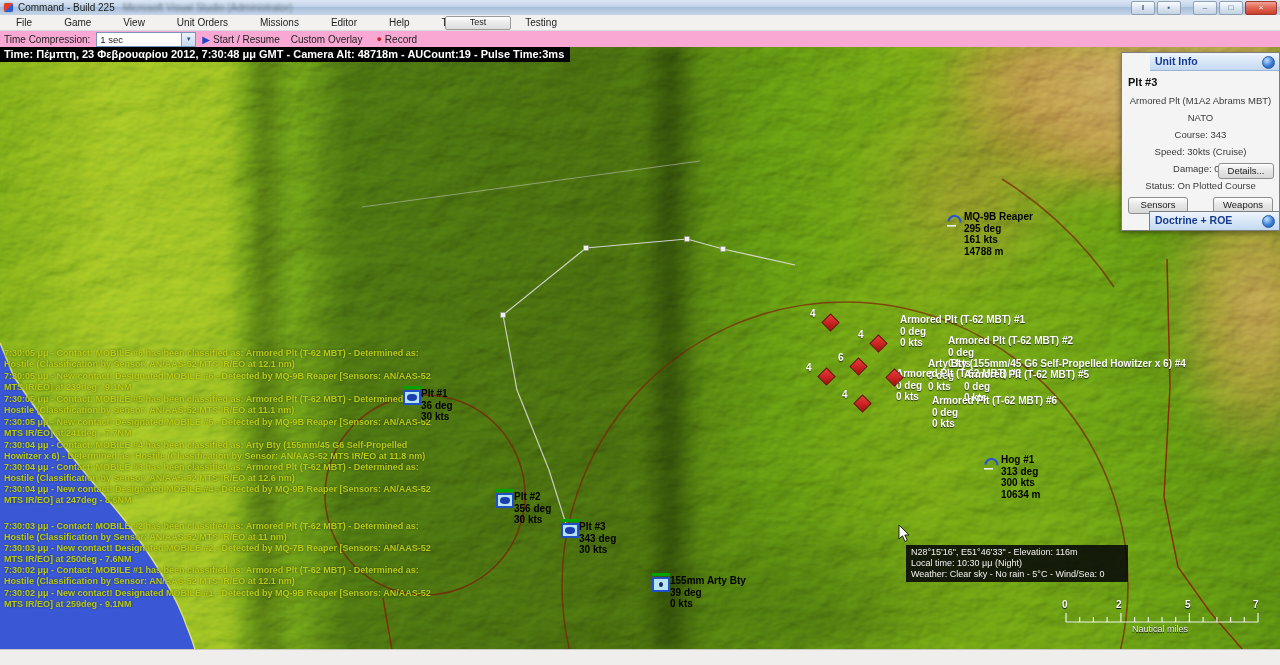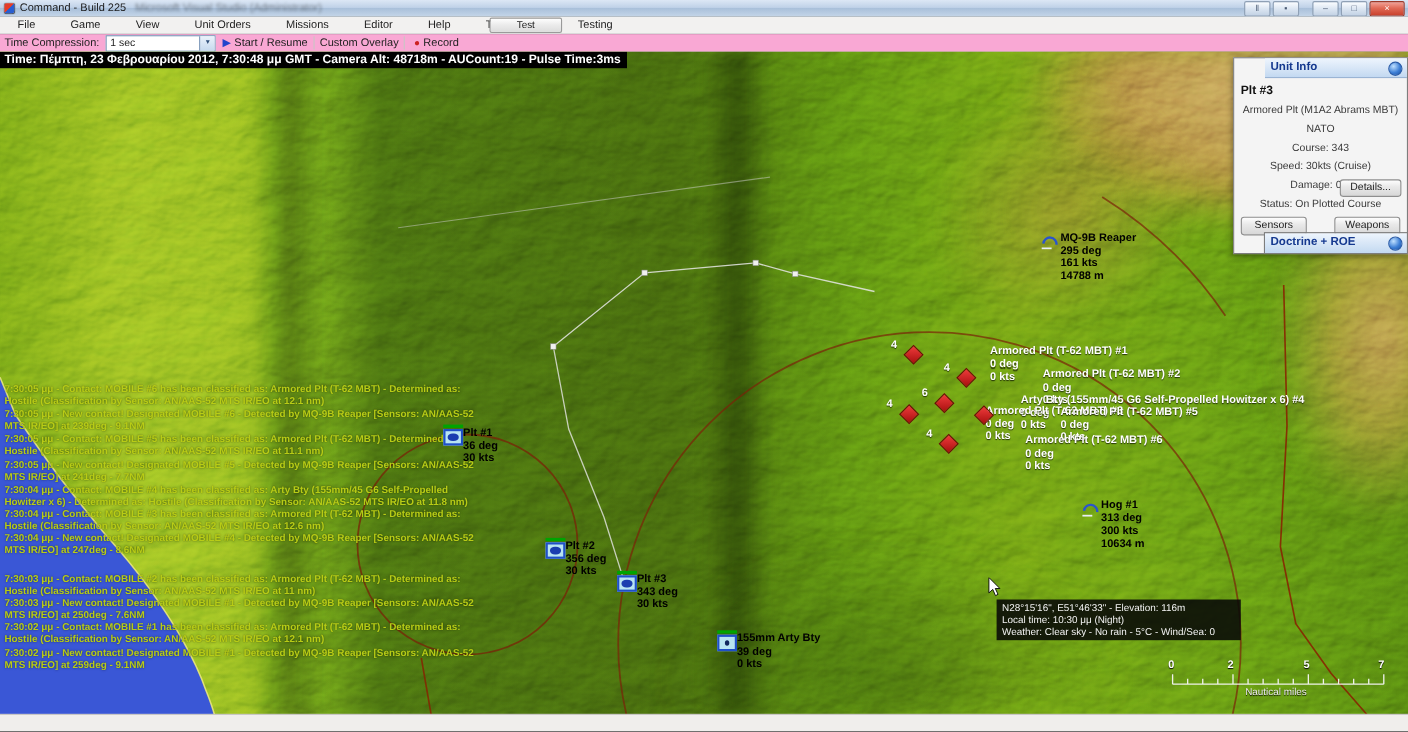--- a/index.html
+++ b/index.html
@@ -224,21 +224,21 @@
   <div class="timebar">Time: Πέμπτη, 23 Φεβρουαρίου 2012, 7:30:48 μμ GMT - Camera Alt: 48718m - AUCount:19 - Pulse Time:3ms</div>
 
   <div class="log" style="top:301px">7:30:05 μμ - Contact: MOBILE #6 has been classified as: Armored Plt (T-62 MBT) - Determined as: Hostile (Classification by Sensor: AN/AAS-52 MTS IR/EO at 12.1 nm)</div>
   <div class="log" style="top:324px">7:30:05 μμ - New contact! Designated MOBILE #6 - Detected by MQ-9B Reaper [Sensors: AN/AAS-52 MTS IR/EO] at 239deg - 9.1NM</div>
   <div class="log" style="top:347px">7:30:05 μμ - Contact: MOBILE #5 has been classified as: Armored Plt (T-62 MBT) - Determined as: Hostile (Classification by Sensor: AN/AAS-52 MTS IR/EO at 11.1 nm)</div>
   <div class="log" style="top:370px">7:30:05 μμ - New contact! Designated MOBILE #5 - Detected by MQ-9B Reaper [Sensors: AN/AAS-52 MTS IR/EO] at 241deg - 7.7NM</div>
   <div class="log" style="top:393px">7:30:04 μμ - Contact: MOBILE #4 has been classified as: Arty Bty (155mm/45 G6 Self-Propelled Howitzer x 6) - Determined as: Hostile (Classification by Sensor: AN/AAS-52 MTS IR/EO at 11.8 nm)</div>
   <div class="log" style="top:415px">7:30:04 μμ - Contact: MOBILE #3 has been classified as: Armored Plt (T-62 MBT) - Determined as: Hostile (Classification by Sensor: AN/AAS-52 MTS IR/EO at 12.6 nm)</div>
   <div class="log" style="top:437px">7:30:04 μμ - New contact! Designated MOBILE #4 - Detected by MQ-9B Reaper [Sensors: AN/AAS-52 MTS IR/EO] at 247deg - 8.6NM</div>
   <div class="log" style="top:474px">7:30:03 μμ - Contact: MOBILE #2 has been classified as: Armored Plt (T-62 MBT) - Determined as: Hostile (Classification by Sensor: AN/AAS-52 MTS IR/EO at 11 nm)</div>
-  <div class="log" style="top:496px">7:30:03 μμ - New contact! Designated MOBILE #1 - Detected by MQ-9B Reaper [Sensors: AN/AAS-52 MTS IR/EO] at 250deg - 7.6NM</div>
+  <div class="log" style="top:496px">7:30:03 μμ - New contact! Designated MOBILE #2 - Detected by MQ-7B Reaper [Sensors: AN/AAS-52 MTS IR/EO] at 250deg - 7.6NM</div>
   <div class="log" style="top:518px">7:30:02 μμ - Contact: MOBILE #1 has been classified as: Armored Plt (T-62 MBT) - Determined as: Hostile (Classification by Sensor: AN/AAS-52 MTS IR/EO at 12.1 nm)</div>
   <div class="log" style="top:541px">7:30:02 μμ - New contact! Designated MOBILE #1 - Detected by MQ-9B Reaper [Sensors: AN/AAS-52 MTS IR/EO] at 259deg - 9.1NM</div>
 
   <div class="unit air" style="left:946px;top:166px">
     <svg class="aicon" width="16" height="14">
       <path d="M2.5,8.5 A6,6 0 1 1 14.5,9.5" fill="none" stroke="#2b55cc" stroke-width="2.2"></path>
       <rect x="1" y="12" width="9" height="1.6" fill="#e8eef5"></rect>
     </svg>
     <div class="ulabel dark">
       <div>MQ-9B Reaper</div>

